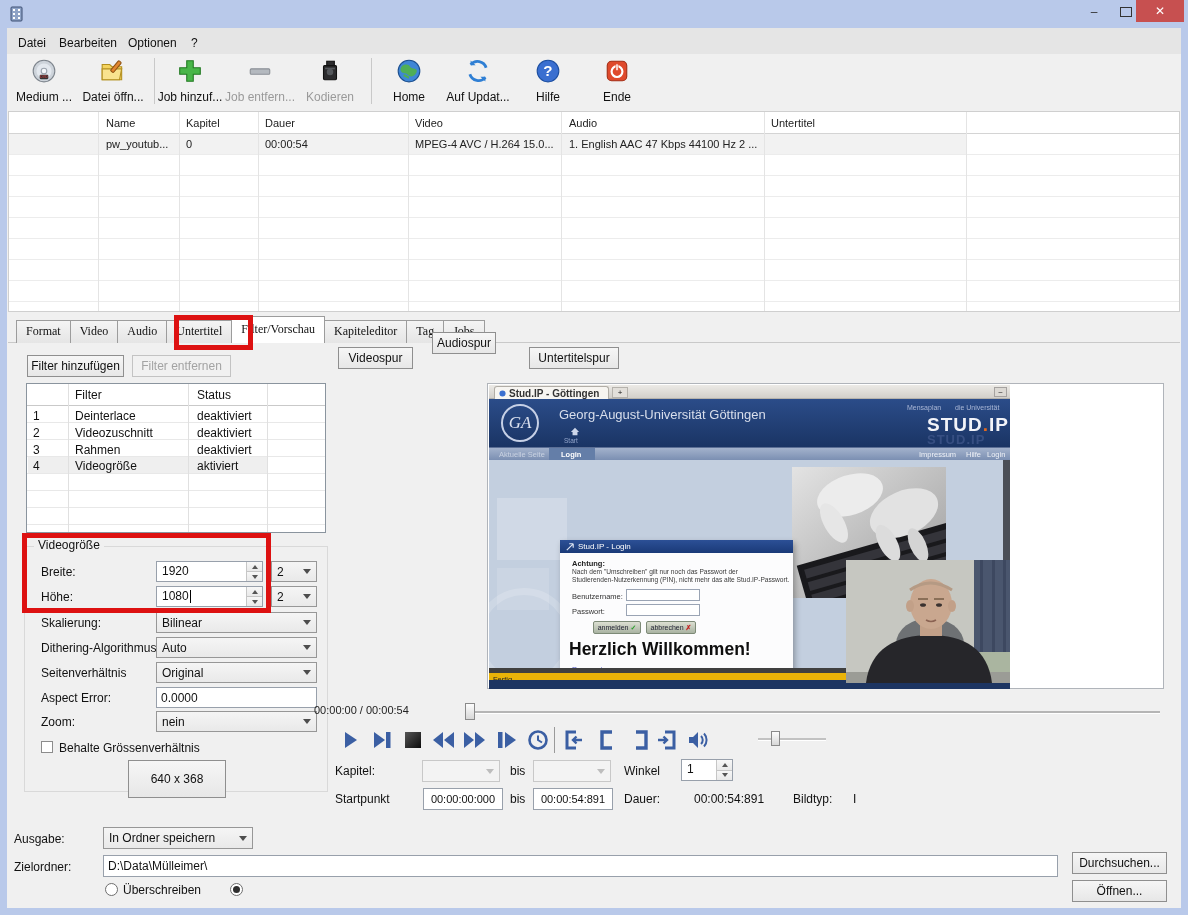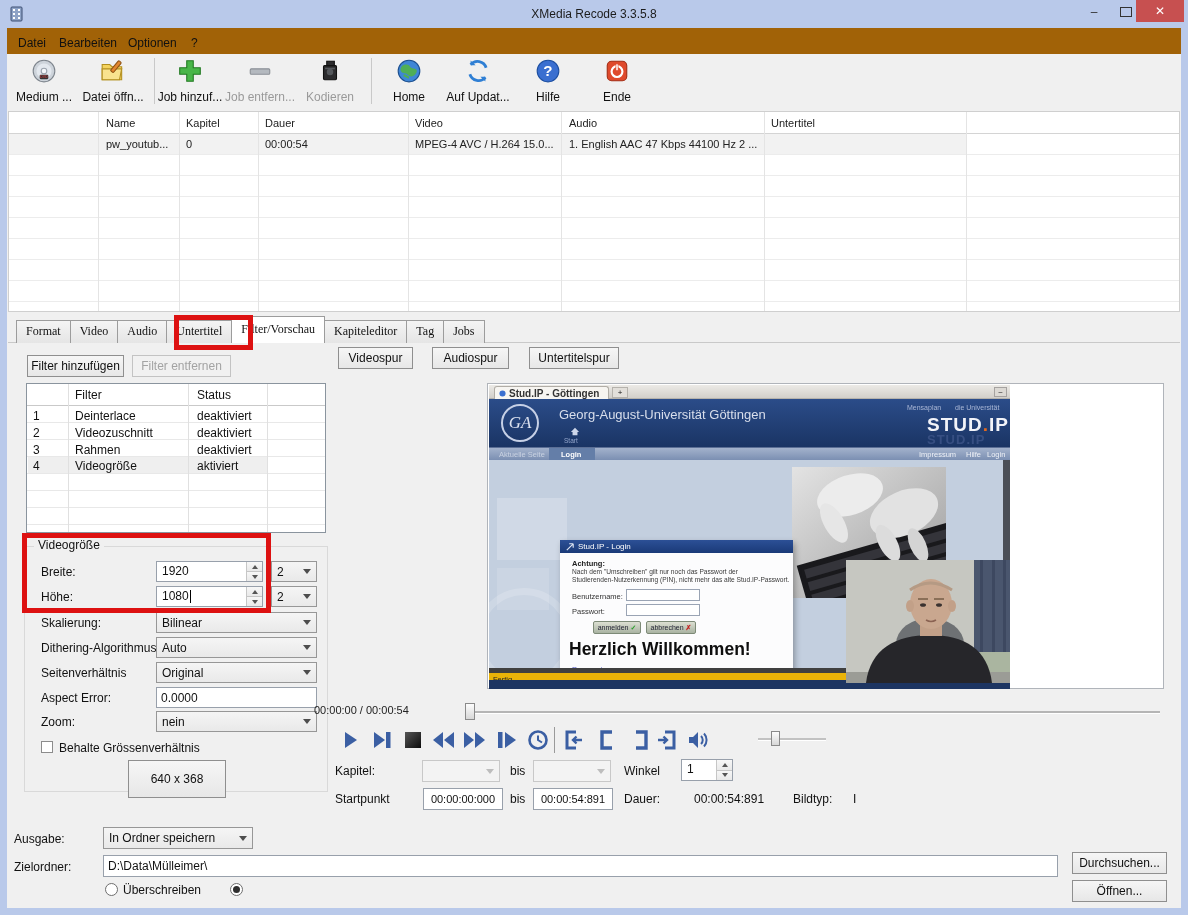--- a/index.html
+++ b/index.html
@@ -12,21 +12,21 @@
   .inner{position:absolute;left:7px;top:28px;width:1174px;height:880px;background:#f0f0f0;}
   
   .titlebar{position:absolute;left:0;top:0;width:1188px;height:28px;background:#b9c9ea;}
   .title{position:absolute;left:0;right:0;top:7px;text-align:center;font-size:12px;color:#1c1c1c;}
   .winbtn{position:absolute;top:3px;height:18px;display:flex;align-items:center;justify-content:center;
           font-size:12px;color:#333;}
   .closebtn{position:absolute;left:1136px;top:0;width:48px;height:22px;background:#c75050;color:#fff;
             display:flex;align-items:center;justify-content:center;font-size:12px;}
   .maxglyph{width:10px;height:8px;border:1px solid #333;}
   
-  .menubar{position:absolute;left:7px;top:28px;width:1174px;height:26px;background:#a16207;}
+  .menubar{position:absolute;left:7px;top:28px;width:1174px;height:26px;background:#e5e5e5;}
   .menuitem{position:absolute;top:6px;font-size:12px;color:#111;padding:2px 4px;}
   .tbsep{position:absolute;width:1px;background:#c9c9c9;}
   .tbitem{position:absolute;width:84px;text-align:center;}
   .tbitem .lab{font-size:12px;margin-top:2px;white-space:nowrap;}
   .tbicon{display:inline-block;width:26px;height:26px;}
   
   .btn{position:absolute;display:flex;align-items:center;justify-content:center;
        background:linear-gradient(#f6f6f6,#e7e7e7);border:1px solid #8f8f8f;font-size:12px;color:#111;box-sizing:border-box;white-space:nowrap;}
   .btn.dis{color:#a3a3a3;border-color:#c3c3c3;background:#f1f1f1;}
   .inp{position:absolute;background:#fff;border:1px solid #98a0ab;font-size:12px;color:#111;
@@ -87,21 +87,20 @@
   <div class="titlebar">
     <svg class="a" style="left:9px;top:6px" width="16" height="16" viewBox="0 0 16 16">
       <rect x="2" y="1" width="11" height="14" rx="1" fill="#8fa3c6" stroke="#3c4f72"></rect>
       <rect x="4" y="3" width="2" height="2" fill="#fff"></rect>
         <rect x="4" y="7" width="2" height="2" fill="#fff"></rect>
         <rect x="4" y="11" width="2" height="2" fill="#fff"></rect>
       <rect x="9" y="3" width="2" height="2" fill="#fff"></rect>
         <rect x="9" y="7" width="2" height="2" fill="#fff"></rect>
         <rect x="9" y="11" width="2" height="2" fill="#fff"></rect>
     </svg>
-    <div class="title">XMedia Recode 3.3.5.8</div>
     <div class="winbtn" style="left:1080px;width:28px">–</div>
     <div class="winbtn" style="left:1112px;width:28px">
         <span class="maxglyph"></span>
       </div>
     <div class="closebtn">✕</div>
   </div>
 
   <div class="inner"></div>
 
   <div class="menubar">
@@ -325,21 +324,21 @@
   <div class="combo" style="left:156px;top:711px;width:161px;height:21px">
     <span>nein</span>
       <span class="car"></span>
   </div>
 
   <span class="chk" style="left:41px;top:741px"></span>
   <span class="a f12" style="left:59px;top:741px">Behalte Grössenverhältnis</span>
   <div class="btn" style="left:128px;top:760px;width:98px;height:38px">640 x 368</div>
 
   <div class="btn" style="left:338px;top:347px;width:75px;height:22px">Videospur</div>
-  <div class="btn" style="left:432px;top:347px;width:77px;height:22px">Audiospur</div>
+  <div class="btn" style="left:432px;top:332px;width:64px;height:22px">Audiospur</div>
   <div class="btn" style="left:529px;top:347px;width:90px;height:22px">Untertitelspur</div>
 
   <div class="preview"></div>
   <div class="video">
 
     <div class="vtabbar">
       <div class="vtab">
         <svg width="7" height="7" viewBox="0 0 8 8">
             <circle cx="4" cy="4" r="3.5" fill="#3a6fd0"></circle>
           </svg>

